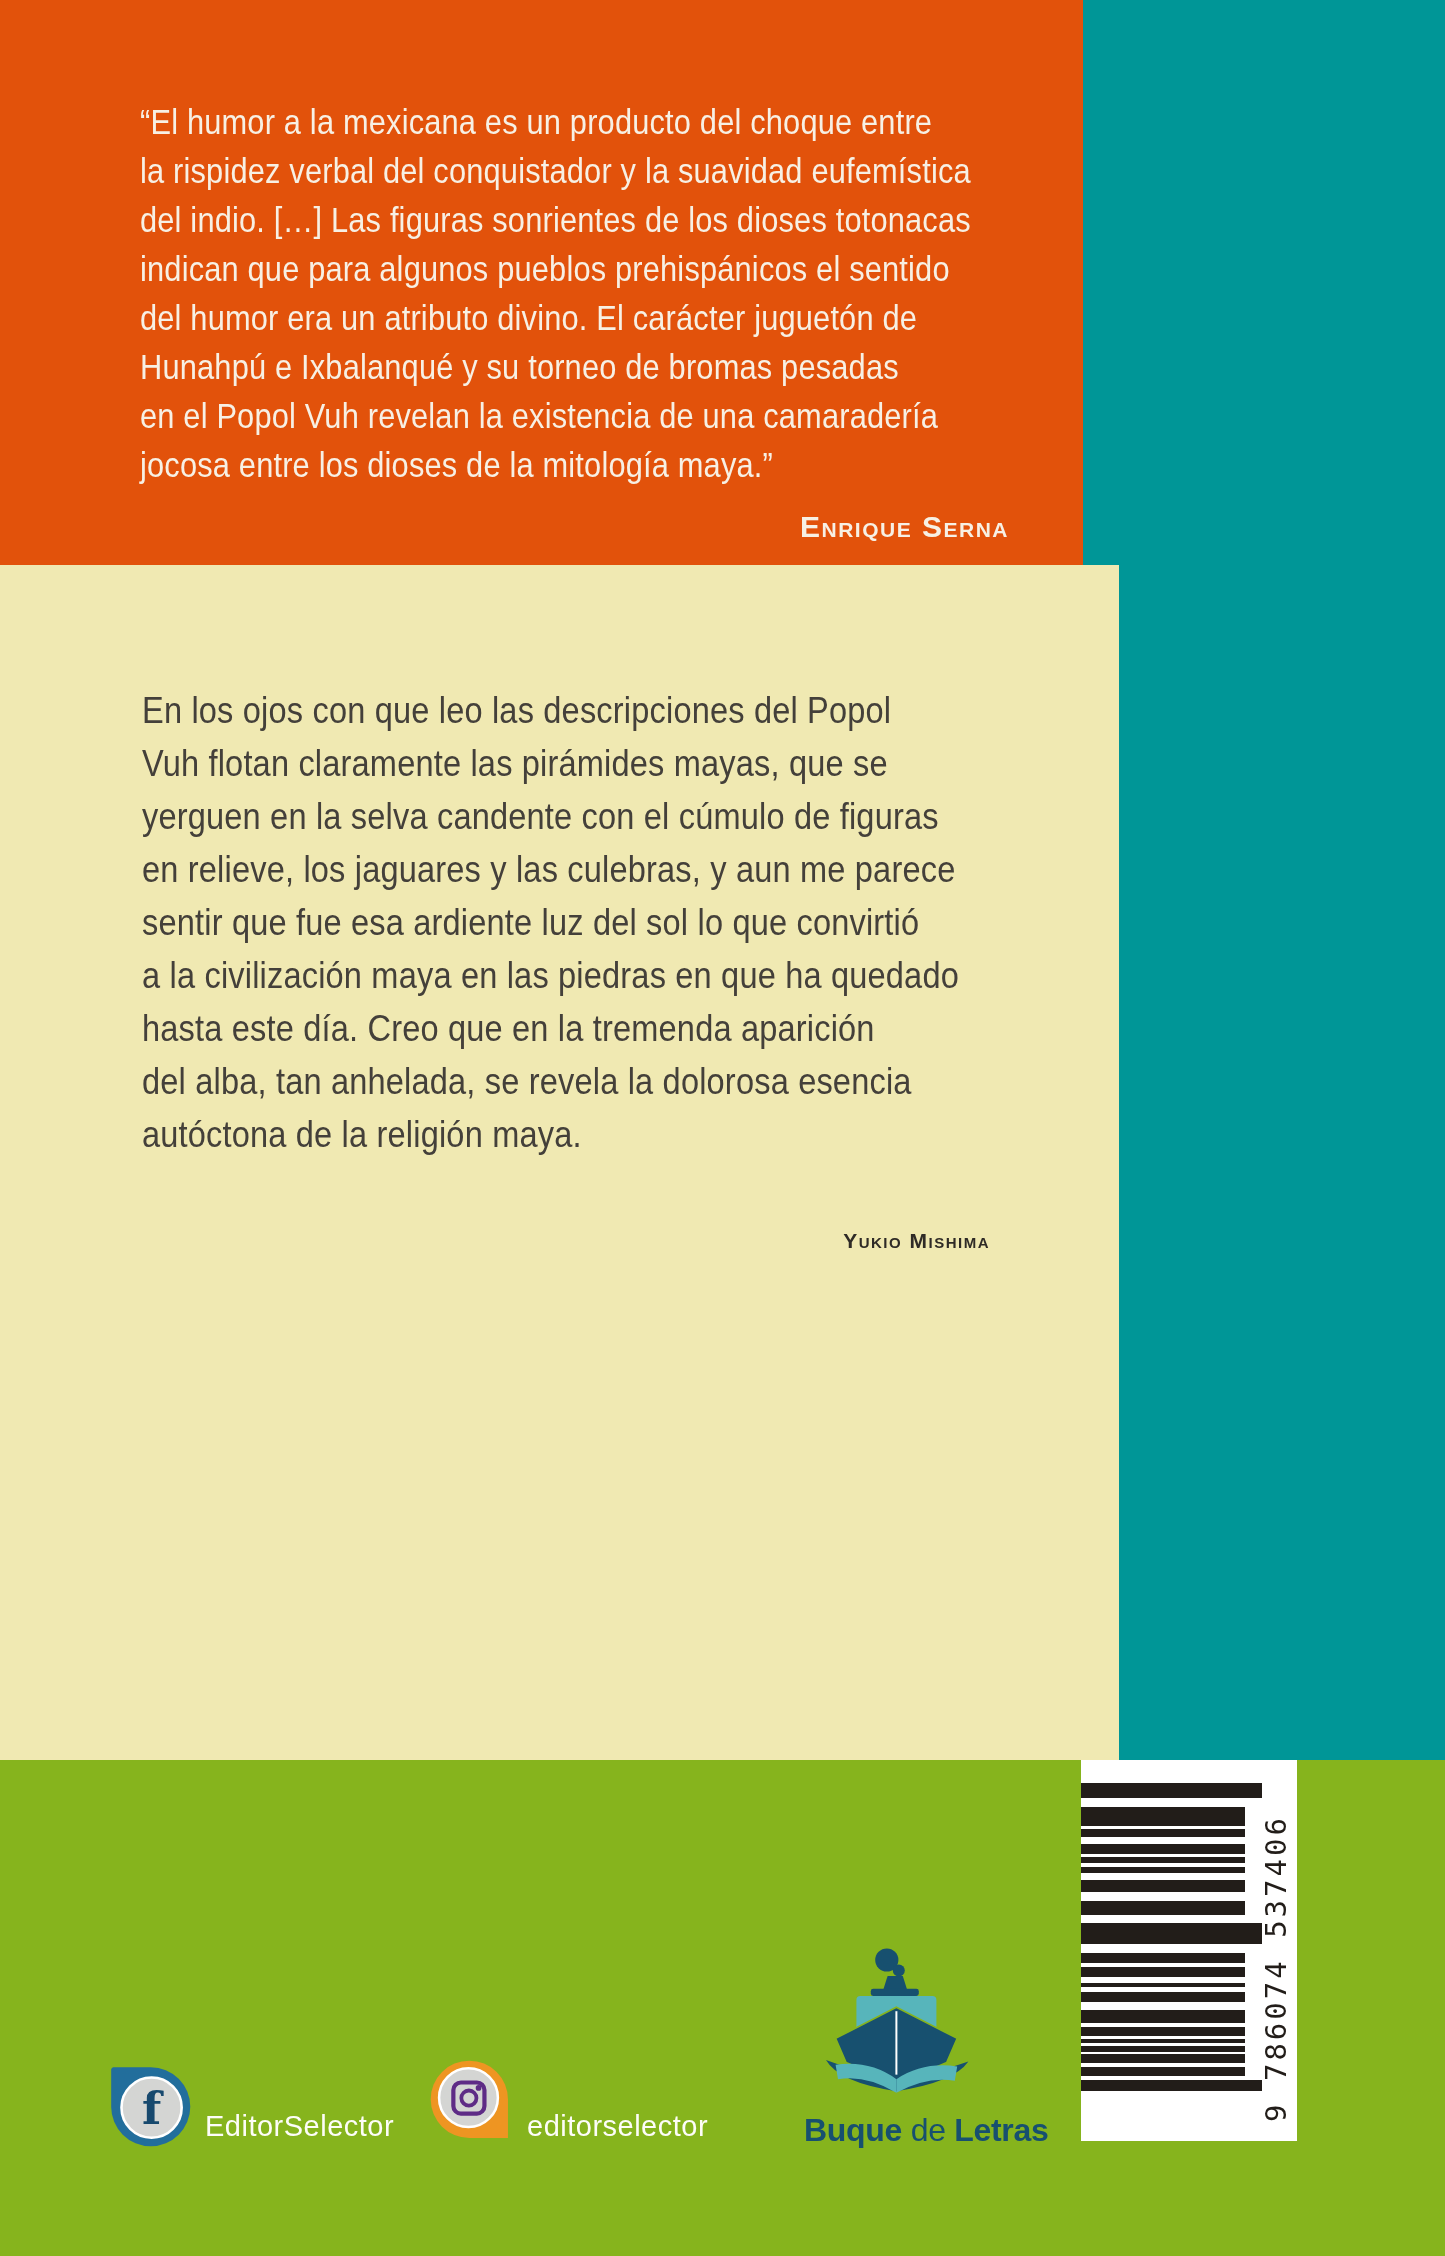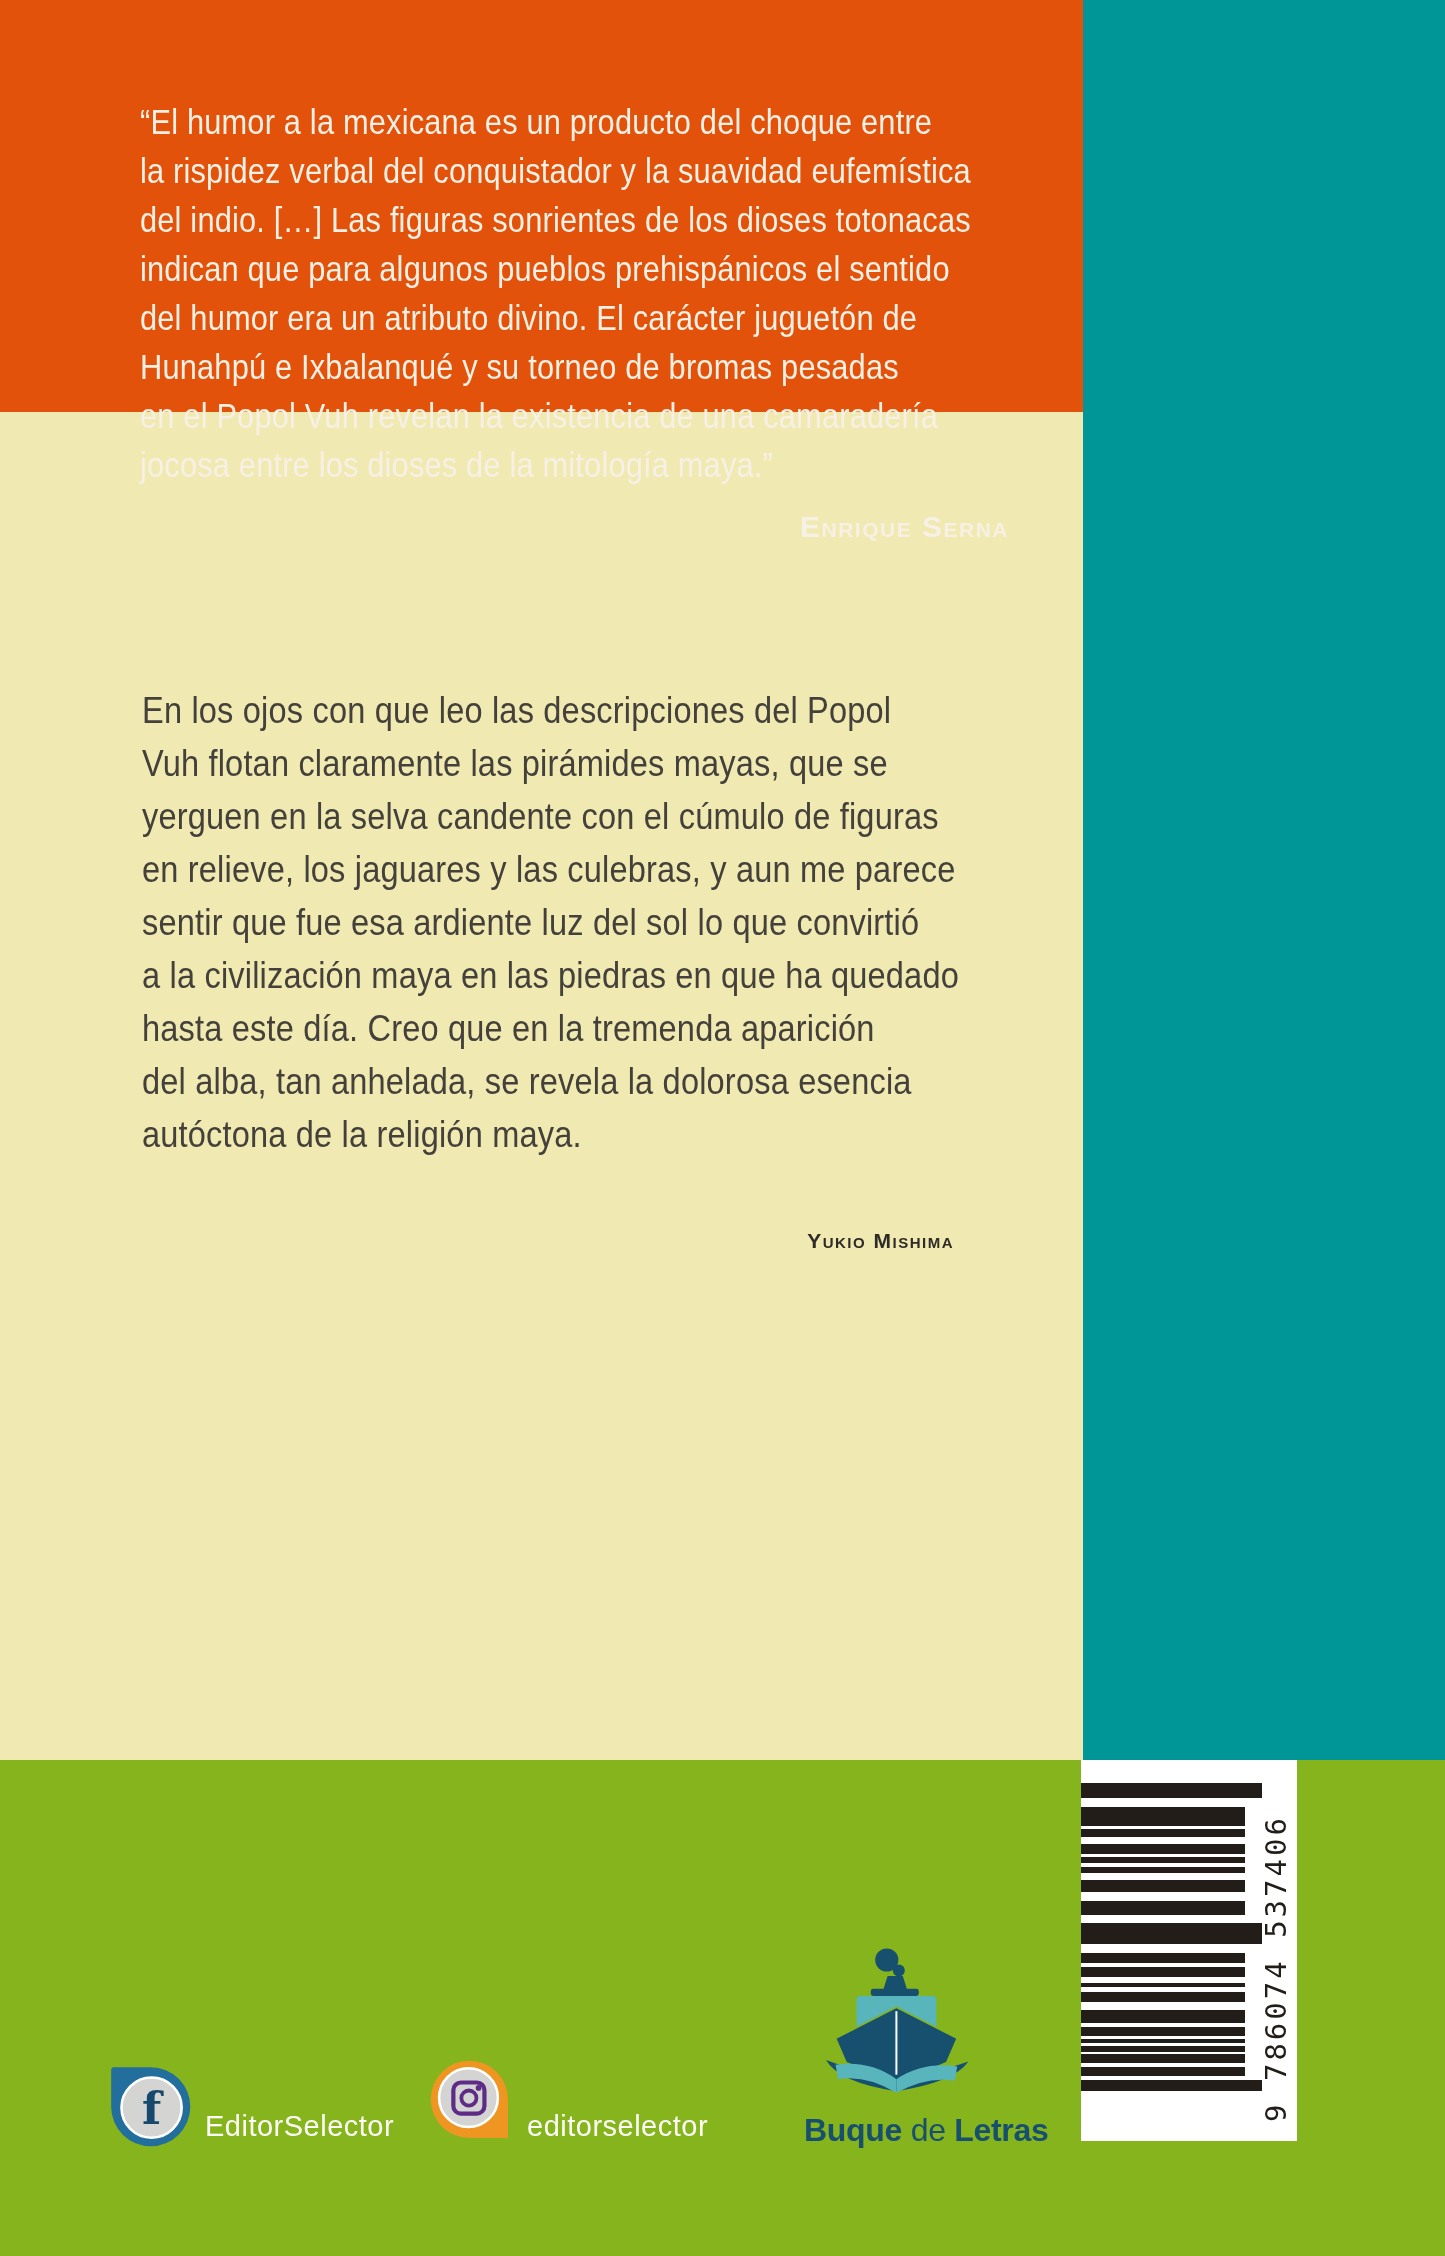--- a/index.html
+++ b/index.html
@@ -6,22 +6,22 @@
   .page{
     position:relative;
     width:1445px;height:2256px;
     overflow:hidden;
     font-family:"Liberation Sans", sans-serif;
     background:var(--cream,#F0E9B2);
   }
   .block{position:absolute;}
 
   
-  .orange-block{left:0;top:0;width:1083px;height:412px;background:var(--orange,#E2520B);}
-  .cream-block{left:0;top:565px;width:1083px;height:1195px;background:var(--cream,#F0E9B2);}
+  .orange-block{left:0;top:0;width:1083px;height:565px;background:var(--orange,#E2520B);}
+  .cream-block{left:0;top:565px;width:1083px;height:1195px;background:var(--cream,#F0E9B2);padding-left:36px;}
   .teal-stripe{left:1083px;top:0;width:362px;height:1760px;background:var(--teal,#009697);}
   .green-footer{left:0;top:1760px;width:1445px;height:496px;background:var(--green,#86B41D);}
 
   
   .quote{
     position:absolute;
     margin:0;
     white-space:pre;
     transform:scaleX(0.88);
     transform-origin:left top;

